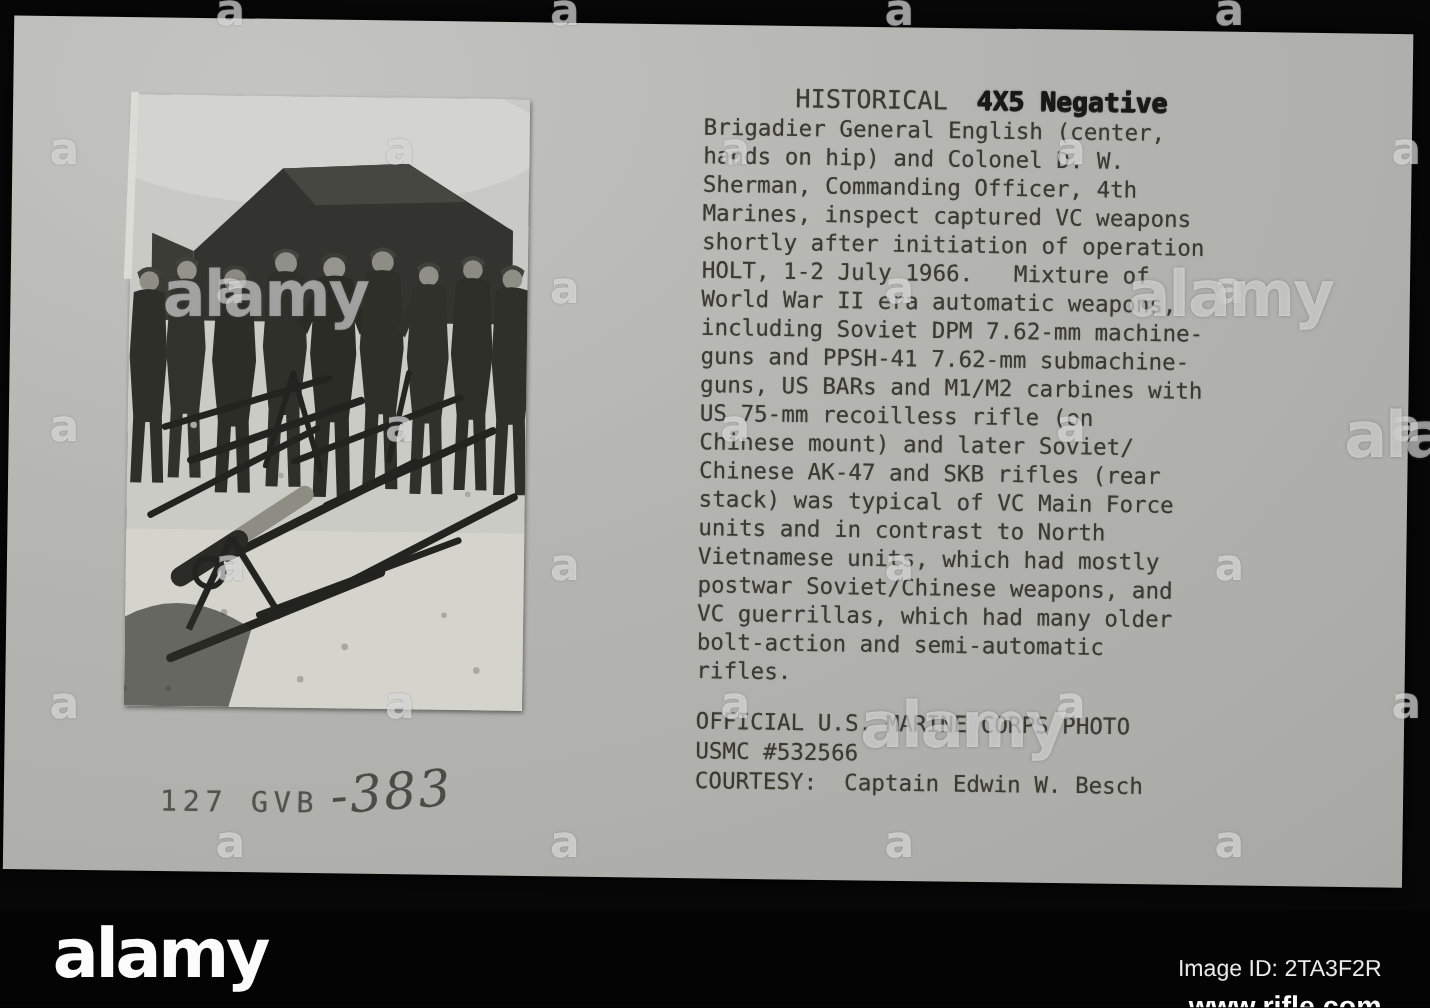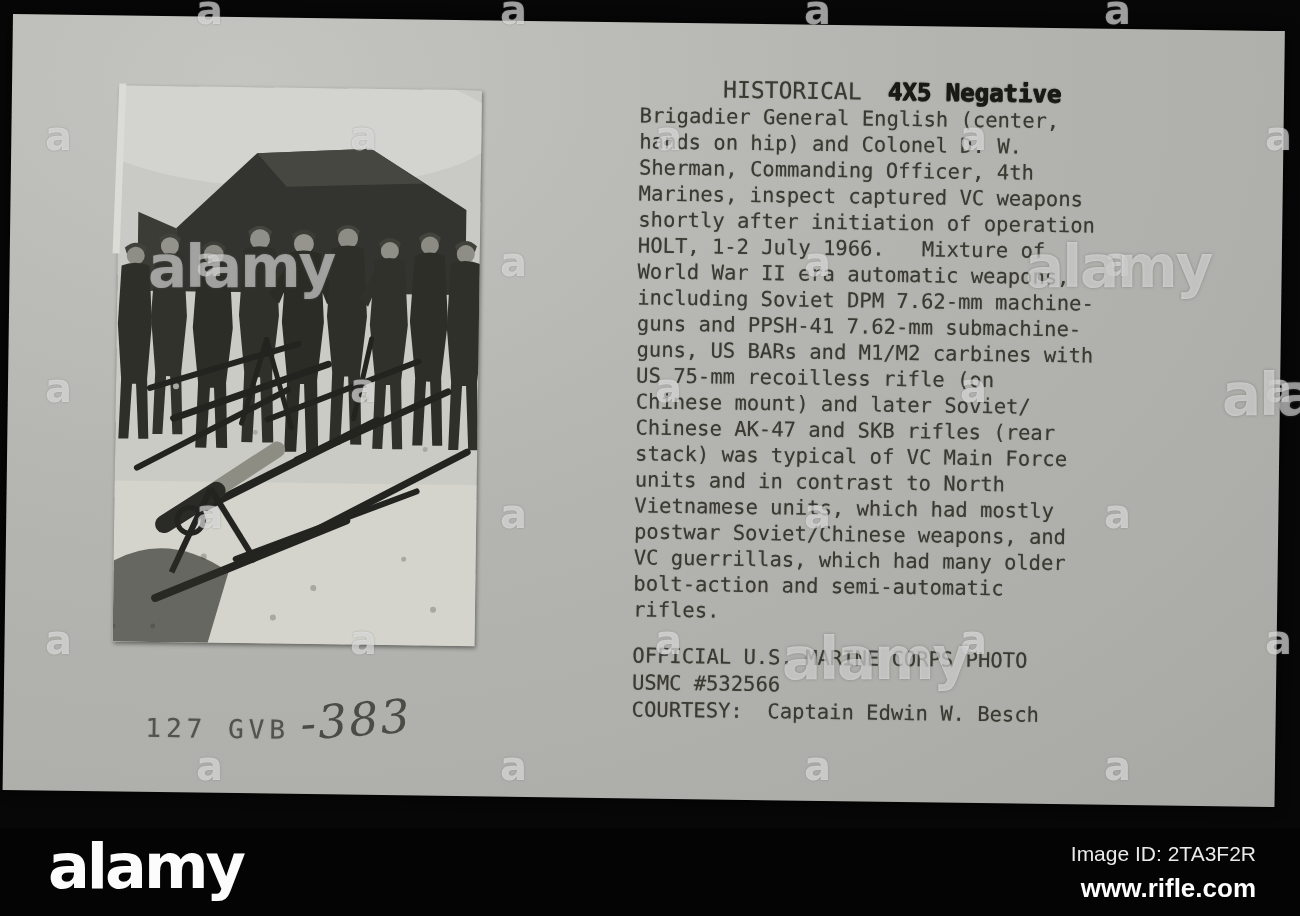--- a/index.html
+++ b/index.html
@@ -62,21 +62,21 @@
     text-shadow:0 0 3px rgba(90,90,90,0.5);font-family:"DejaVu Sans",sans-serif;
   }
   
   .bottom-bar{position:absolute;left:0;top:828px;width:1300px;height:88px;background:#040404;}
   .alamy-logo{
     position:absolute;left:48px;top:8px;color:#fcfcfc;
     font-family:"DejaVu Sans",sans-serif;font-weight:bold;
     font-size:62px;line-height:1;letter-spacing:-3px;
   }
   .id-block{position:absolute;right:44px;top:14px;text-align:right;color:#eaeaea;}
-  .image-id{font-size:21px;font-family:"Liberation Sans",sans-serif;}
+  .image-id{font-size:21px;font-family:"Liberation Sans",sans-serif;margin-top:27px;}
   .alamy-url{font-size:26px;font-weight:bold;margin-top:7px;color:#fff;}
 </style>
 </head>
 <body>
 
 <div class="stage">
 
   <div class="card">
 
     <div class="photo-wrap">

